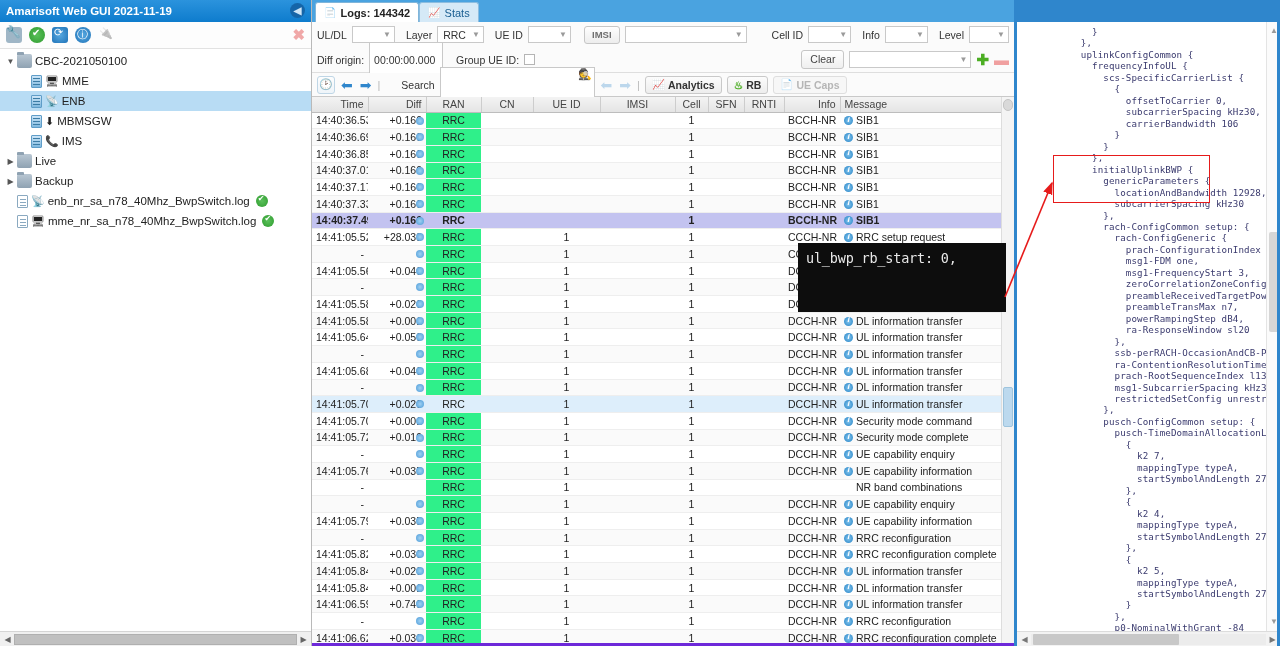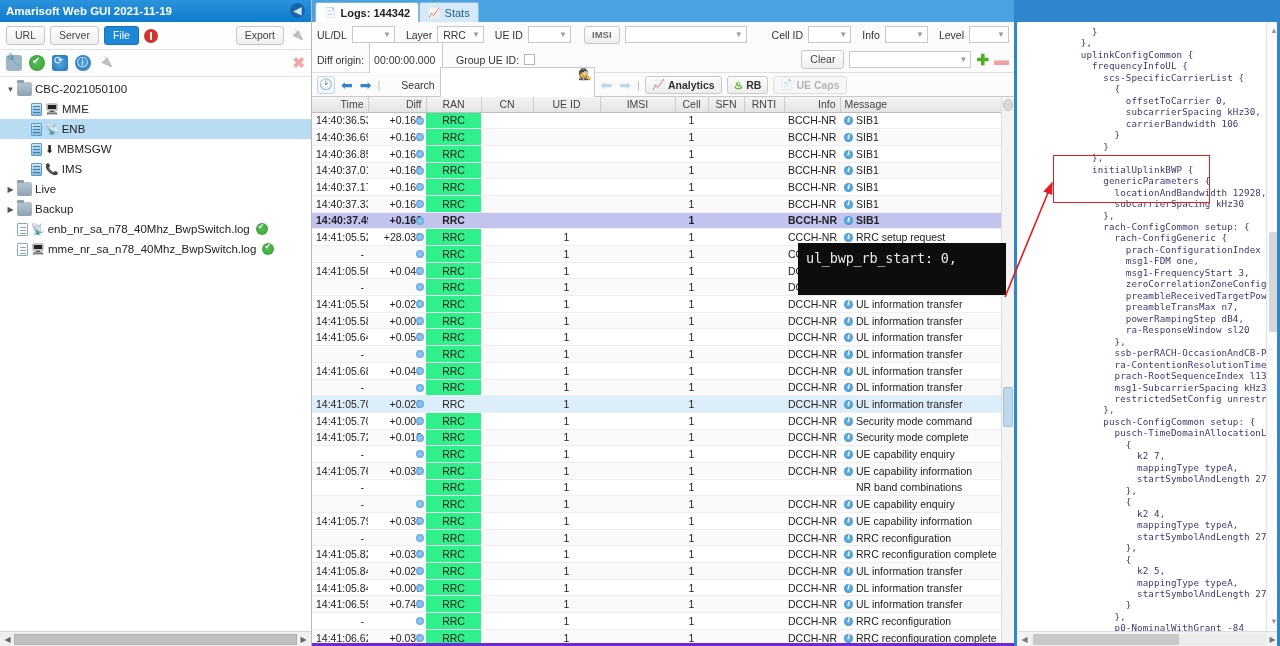--- a/index.html
+++ b/index.html
@@ -233,21 +233,21 @@
     position: absolute; left: 1px; width: 10px; height: 12px; top: 2px;
     background: #d9d9d9; border: 1px solid #c4c4c4; border-radius: 5px;
   }
   #grid-vscroll .vthumb2 {
     position: absolute; left: 1px; width: 10px; top: 290px; height: 40px;
     background: #bcd9ee; border: 1px solid #9ec4dd; border-radius: 2px;
   }
 
   
   #tooltip-box {
-    position: absolute; left: 798px; top: 243px; width: 208px; height: 52px;
+    position: absolute; left: 798px; top: 243px; width: 208px; height: 69px;
     background: #0d0d0d; color: #e8e8e8; z-index: 40;
     font-family: "DejaVu Sans Mono", monospace; font-size: 13.5px;
     padding: 3px 0 0 8px; line-height: 24px; letter-spacing: -.2px;
     overflow: hidden;
   }
 
   
   #right-panel {
     position: absolute; left: 1014px; top: 0; width: 266px; height: 646px;
     background: #fff; display: flex; flex-direction: column;
@@ -296,29 +296,20 @@
 
 <div id="app">
 
   <div id="left-panel">
 
     <div class="titlebar">
       <span>Amarisoft Web GUI 2021-11-19</span>
       <span class="collapse-btn">◀</span>
     </div>
 
-    <div class="toolbar1">
-      <div class="btn">URL</div>
-      <div class="btn">Server</div>
-      <div class="btn active">File</div>
-      <span class="circle-ico ico-error"></span>
-      <div class="spacer"></div>
-      <div class="btn">Export</div>
-      <span class="ic ic-plug"></span>
-    </div>
 
     <div class="toolbar2">
       <span class="ic ic-wrench"></span>
       <span class="ic ic-check"></span>
       <span class="ic ic-refresh"></span>
       <span class="ic ic-info"></span>
       <span class="ic ic-plug"></span>
       <span class="ic-x">✖</span>
     </div>
 

